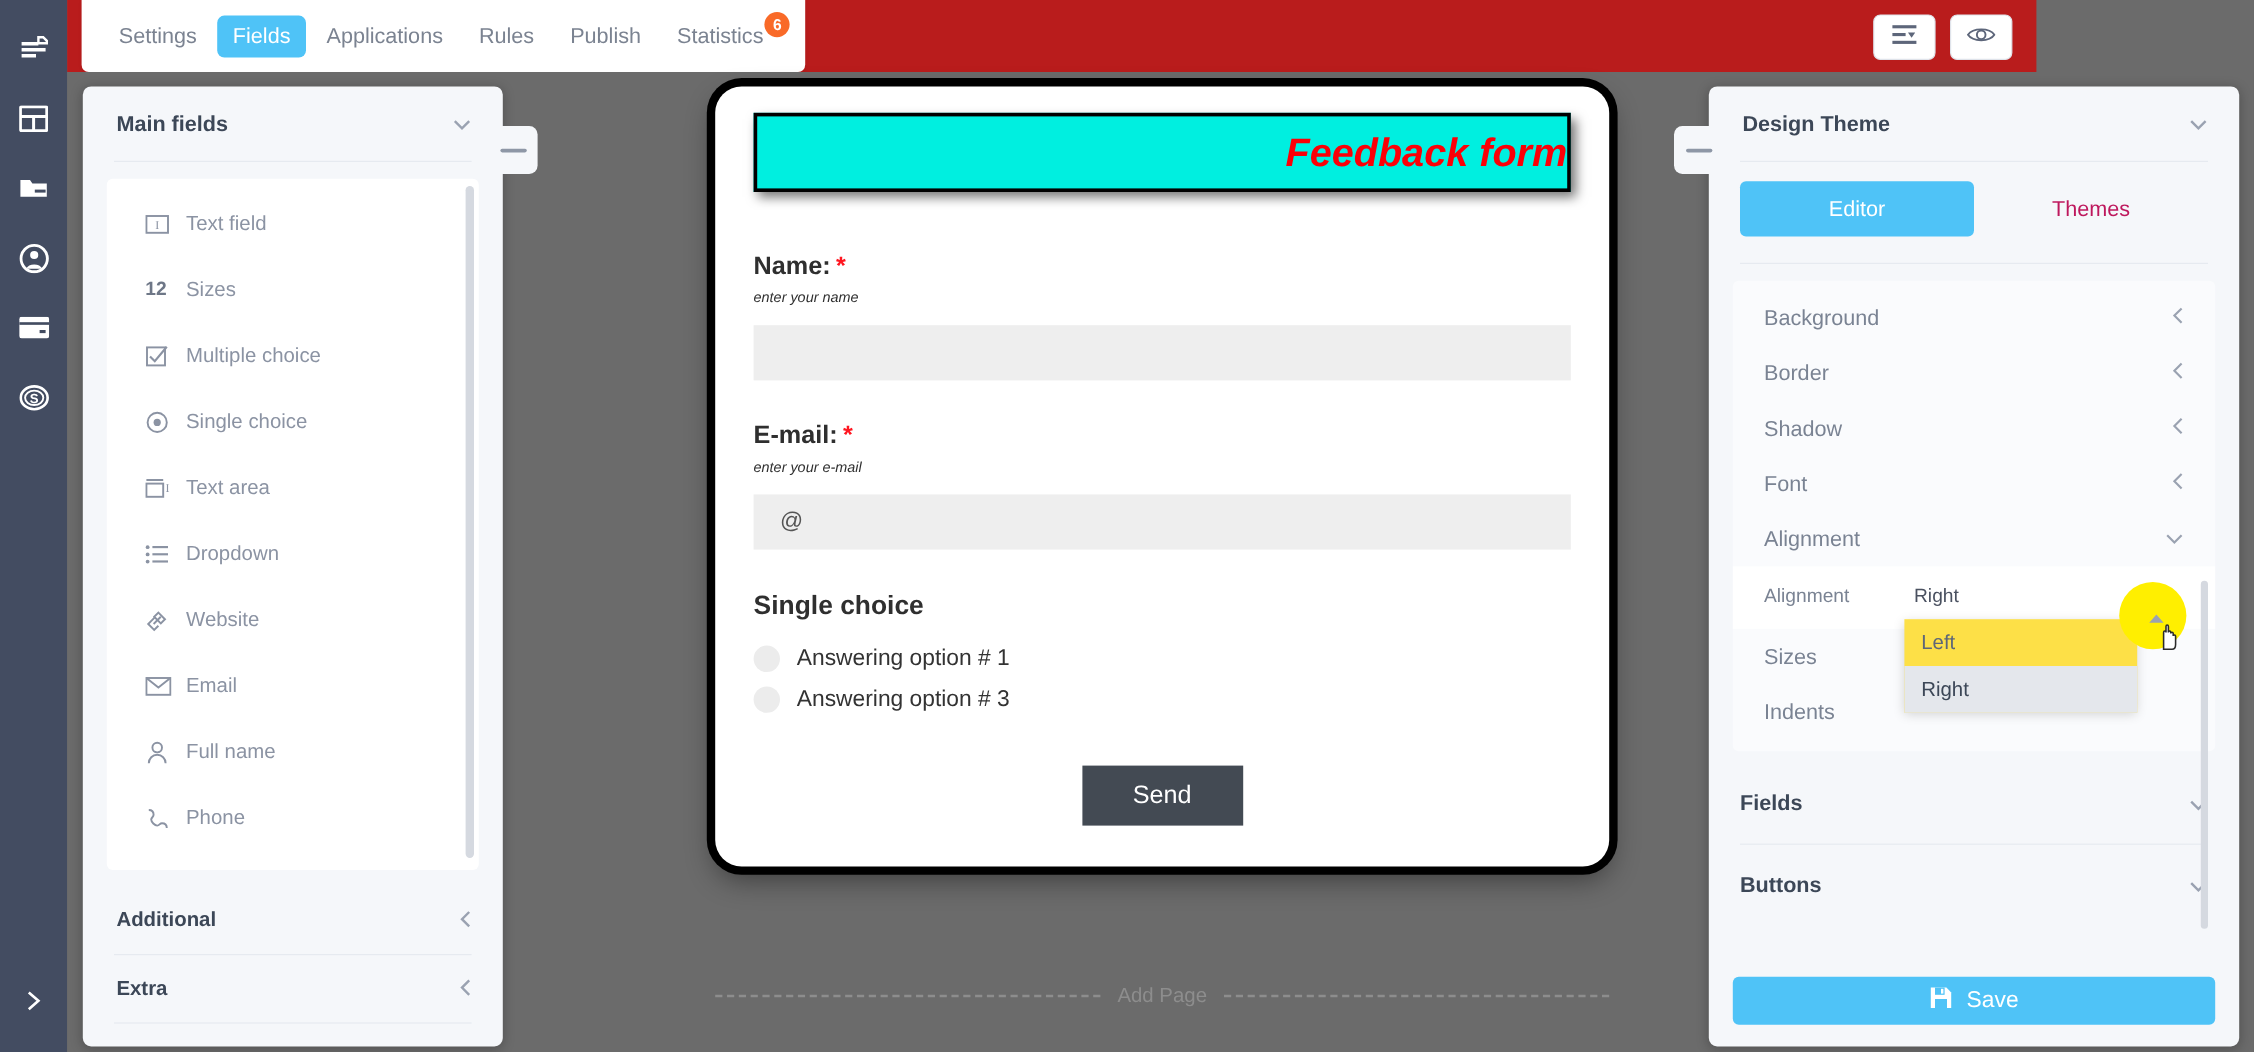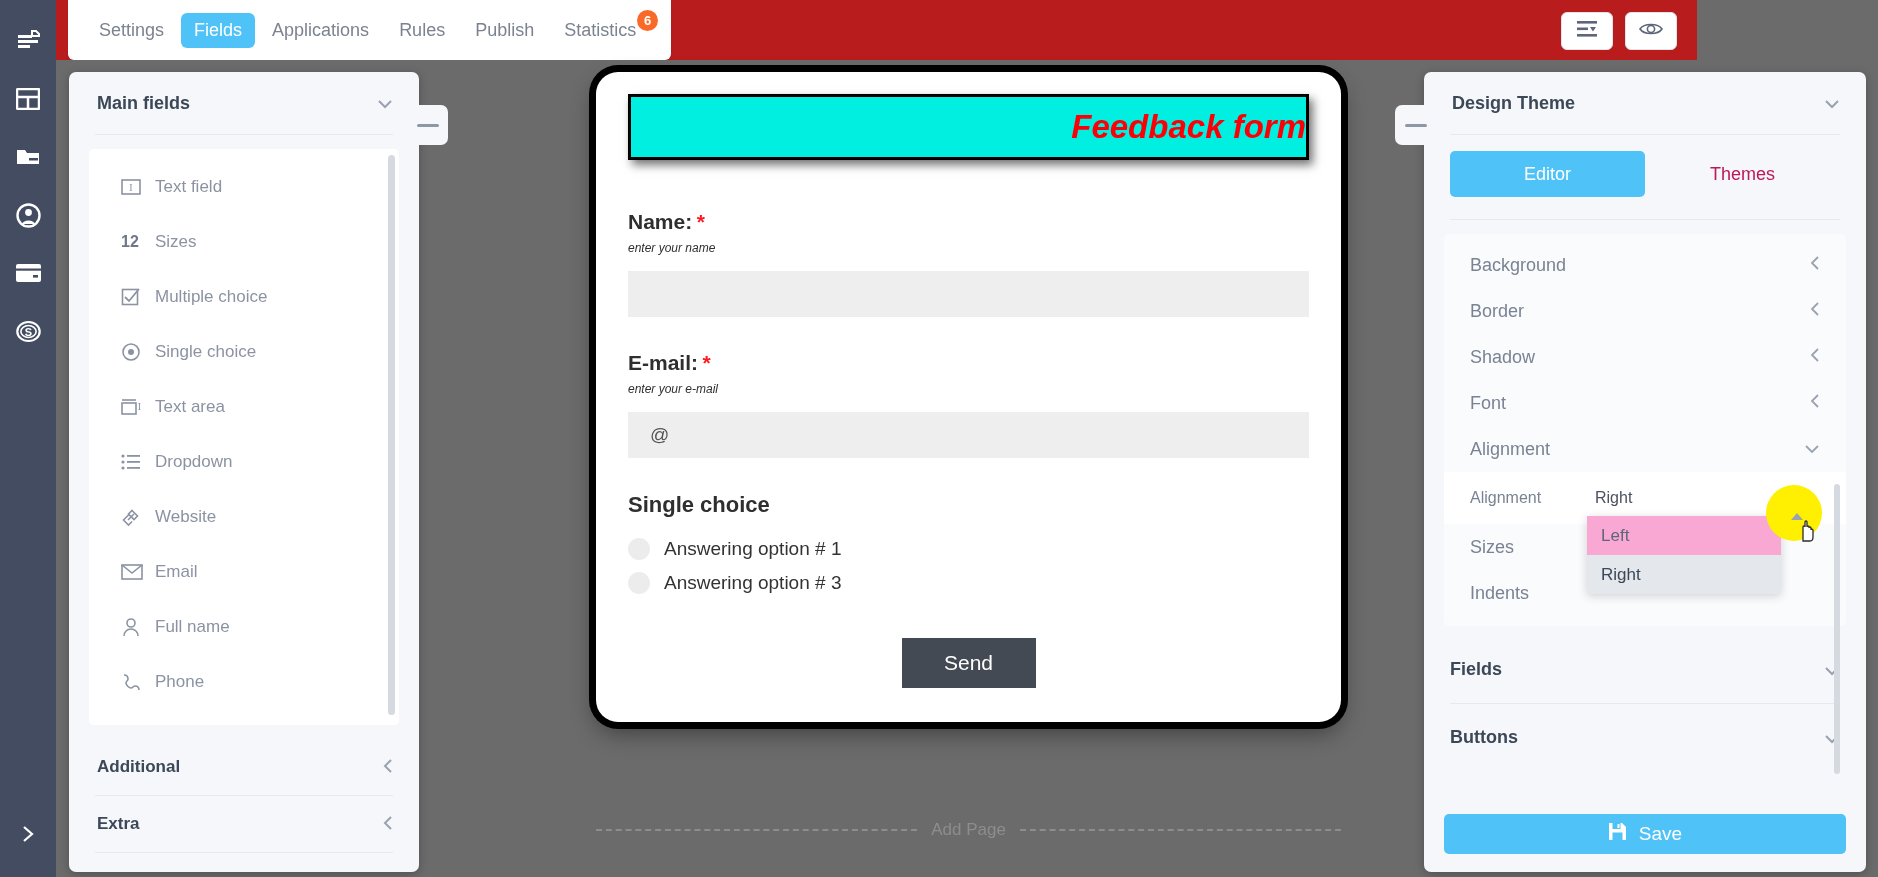--- a/index.html
+++ b/index.html
@@ -238,21 +238,21 @@
     align-items: center; padding: 0 26px; position: relative;
   }
   .align-label { color: #7a8393; font-size: 16px; width: 125px; }
   .align-value { color: #4a5160; font-size: 16px; }
   .dp-scroll {
     position: absolute; right: 6px; top: 250px;
     width: 6px; height: 290px; background: #d5d9e0; border-radius: 4px;
   }
   .dropdown {
     position: absolute; left: 143px; top: 44px;
-    width: 194px; background: #f9a8d4;
+    width: 194px; background: #fde047;
     box-shadow: 0 2px 9px rgba(0,0,0,.17);
     z-index: 30;
     text-align: right;
   }
   .dd-item {
     height: 39px; display: flex; align-items: center;
     padding-left: 14px; font-size: 17px; color: #5e6778;
     cursor: pointer;
   }
   .dd-item.sel { background: #e4e7ec; color: #3c4757; }

